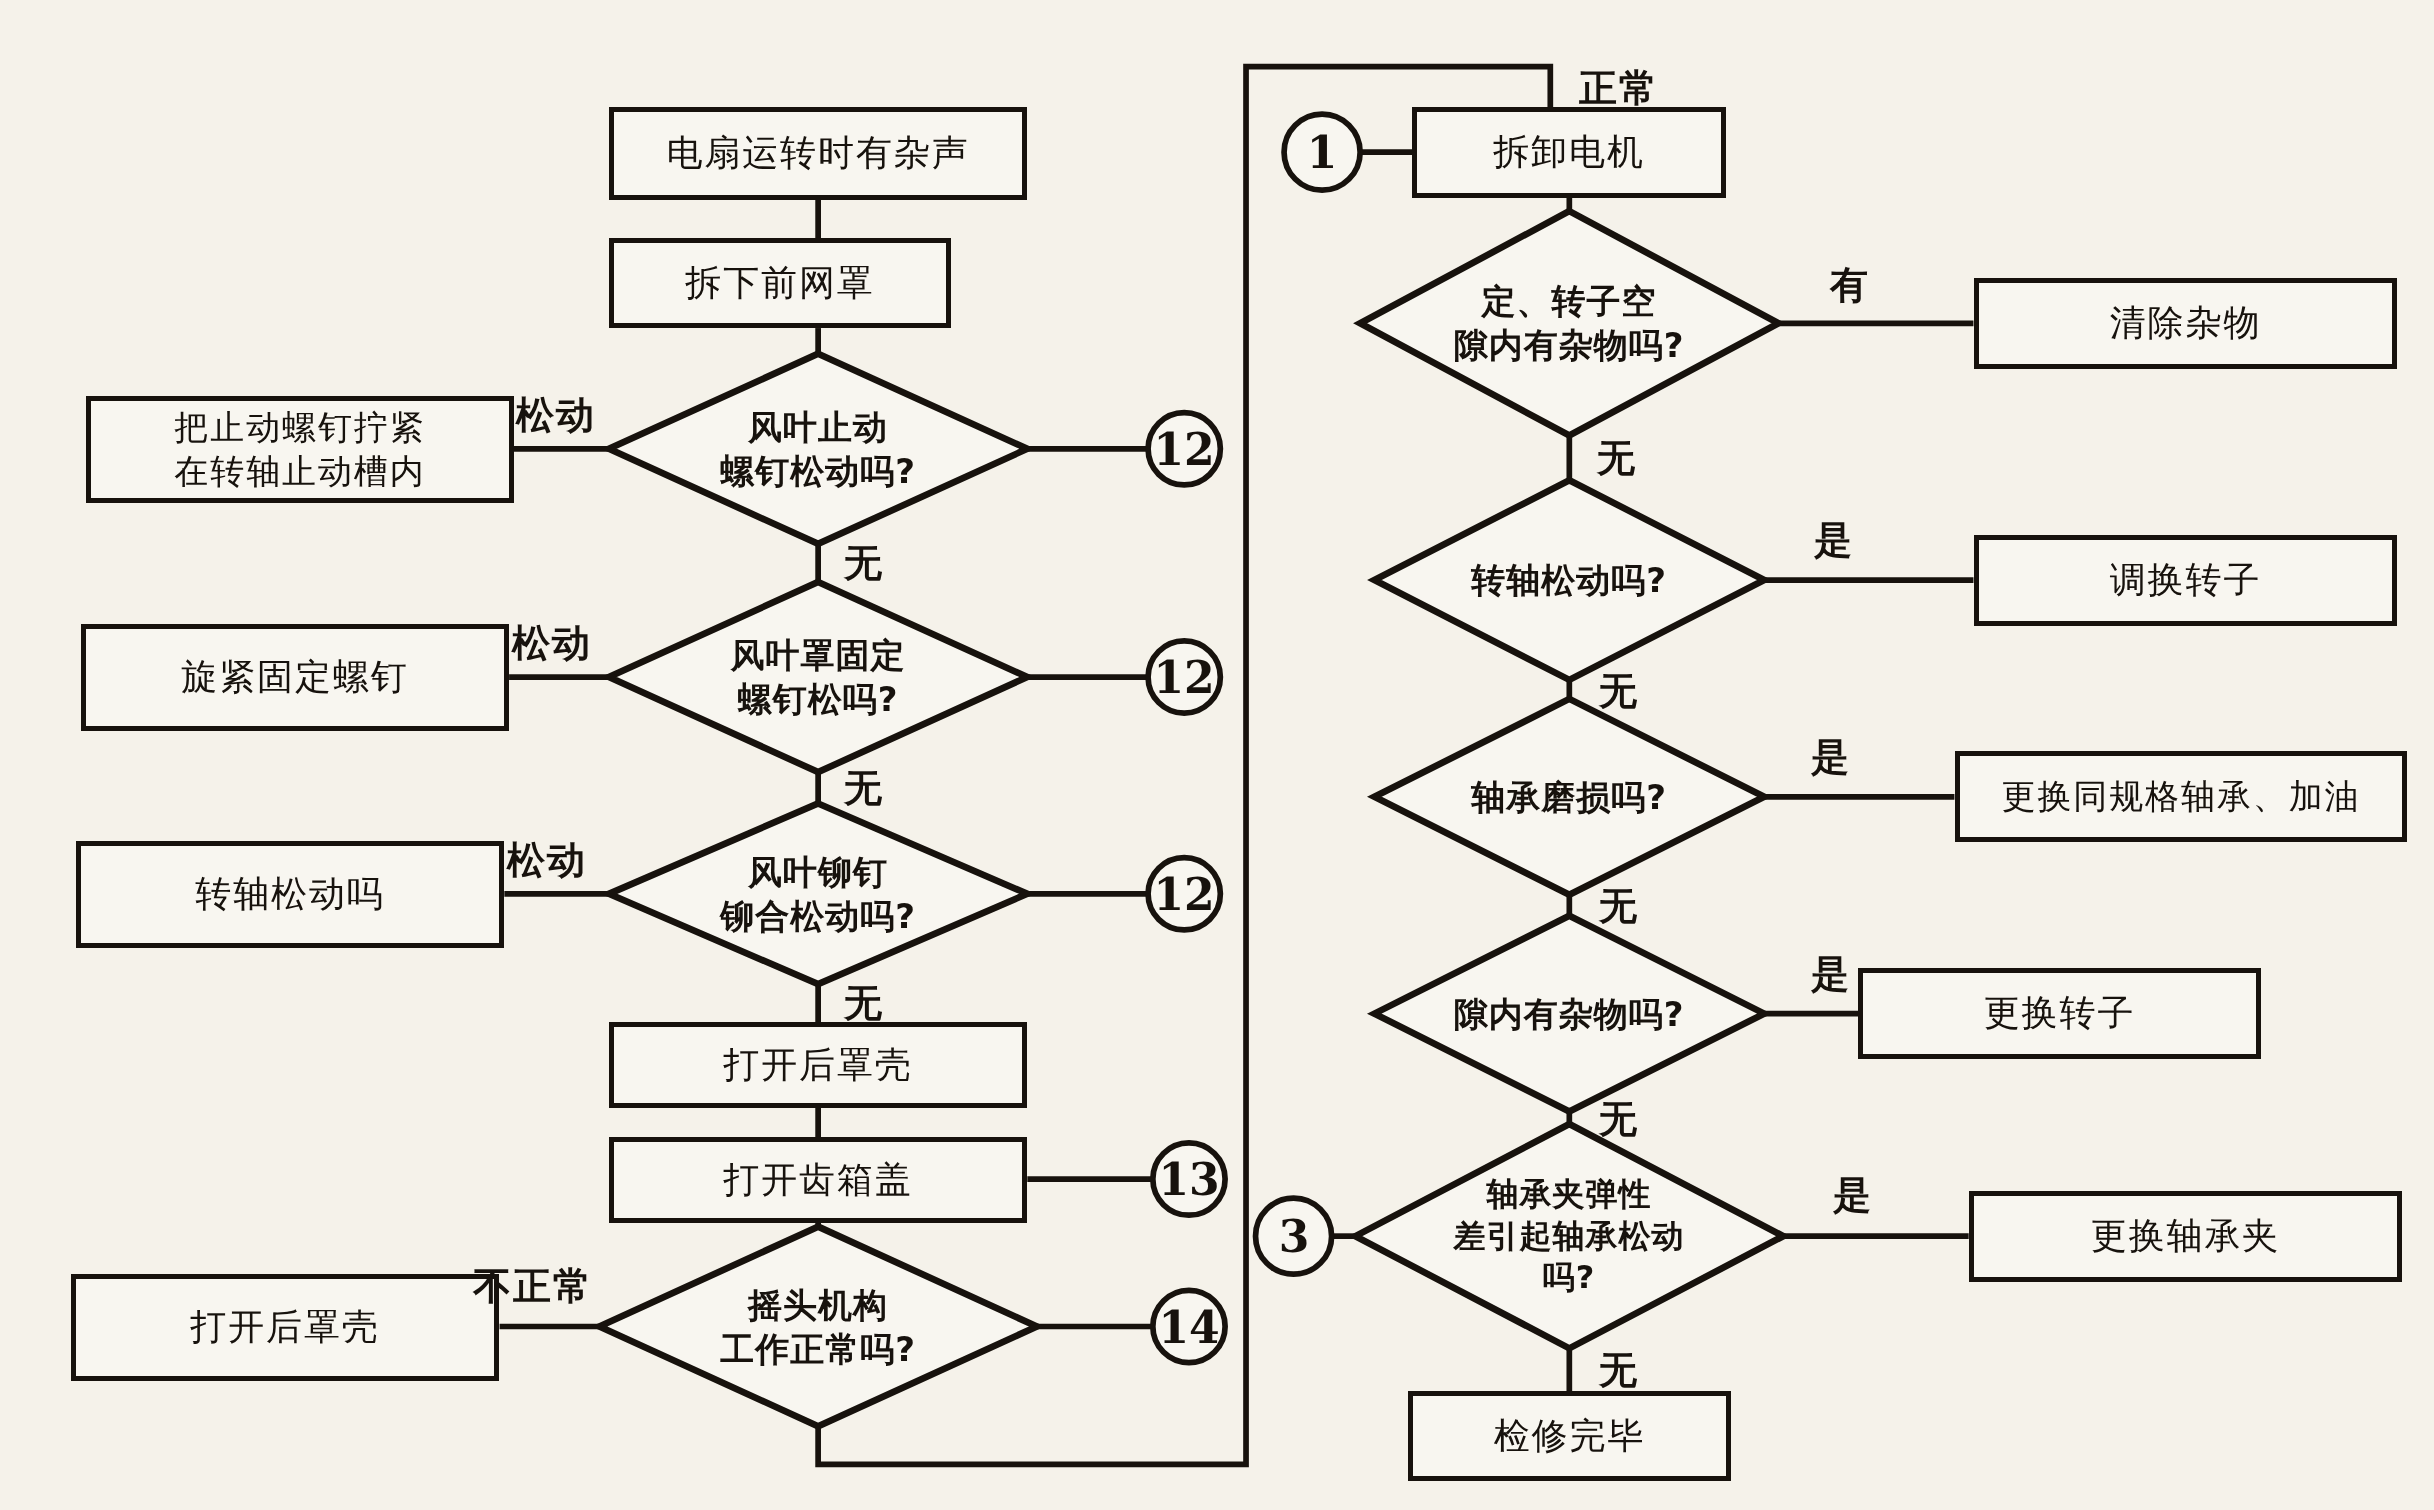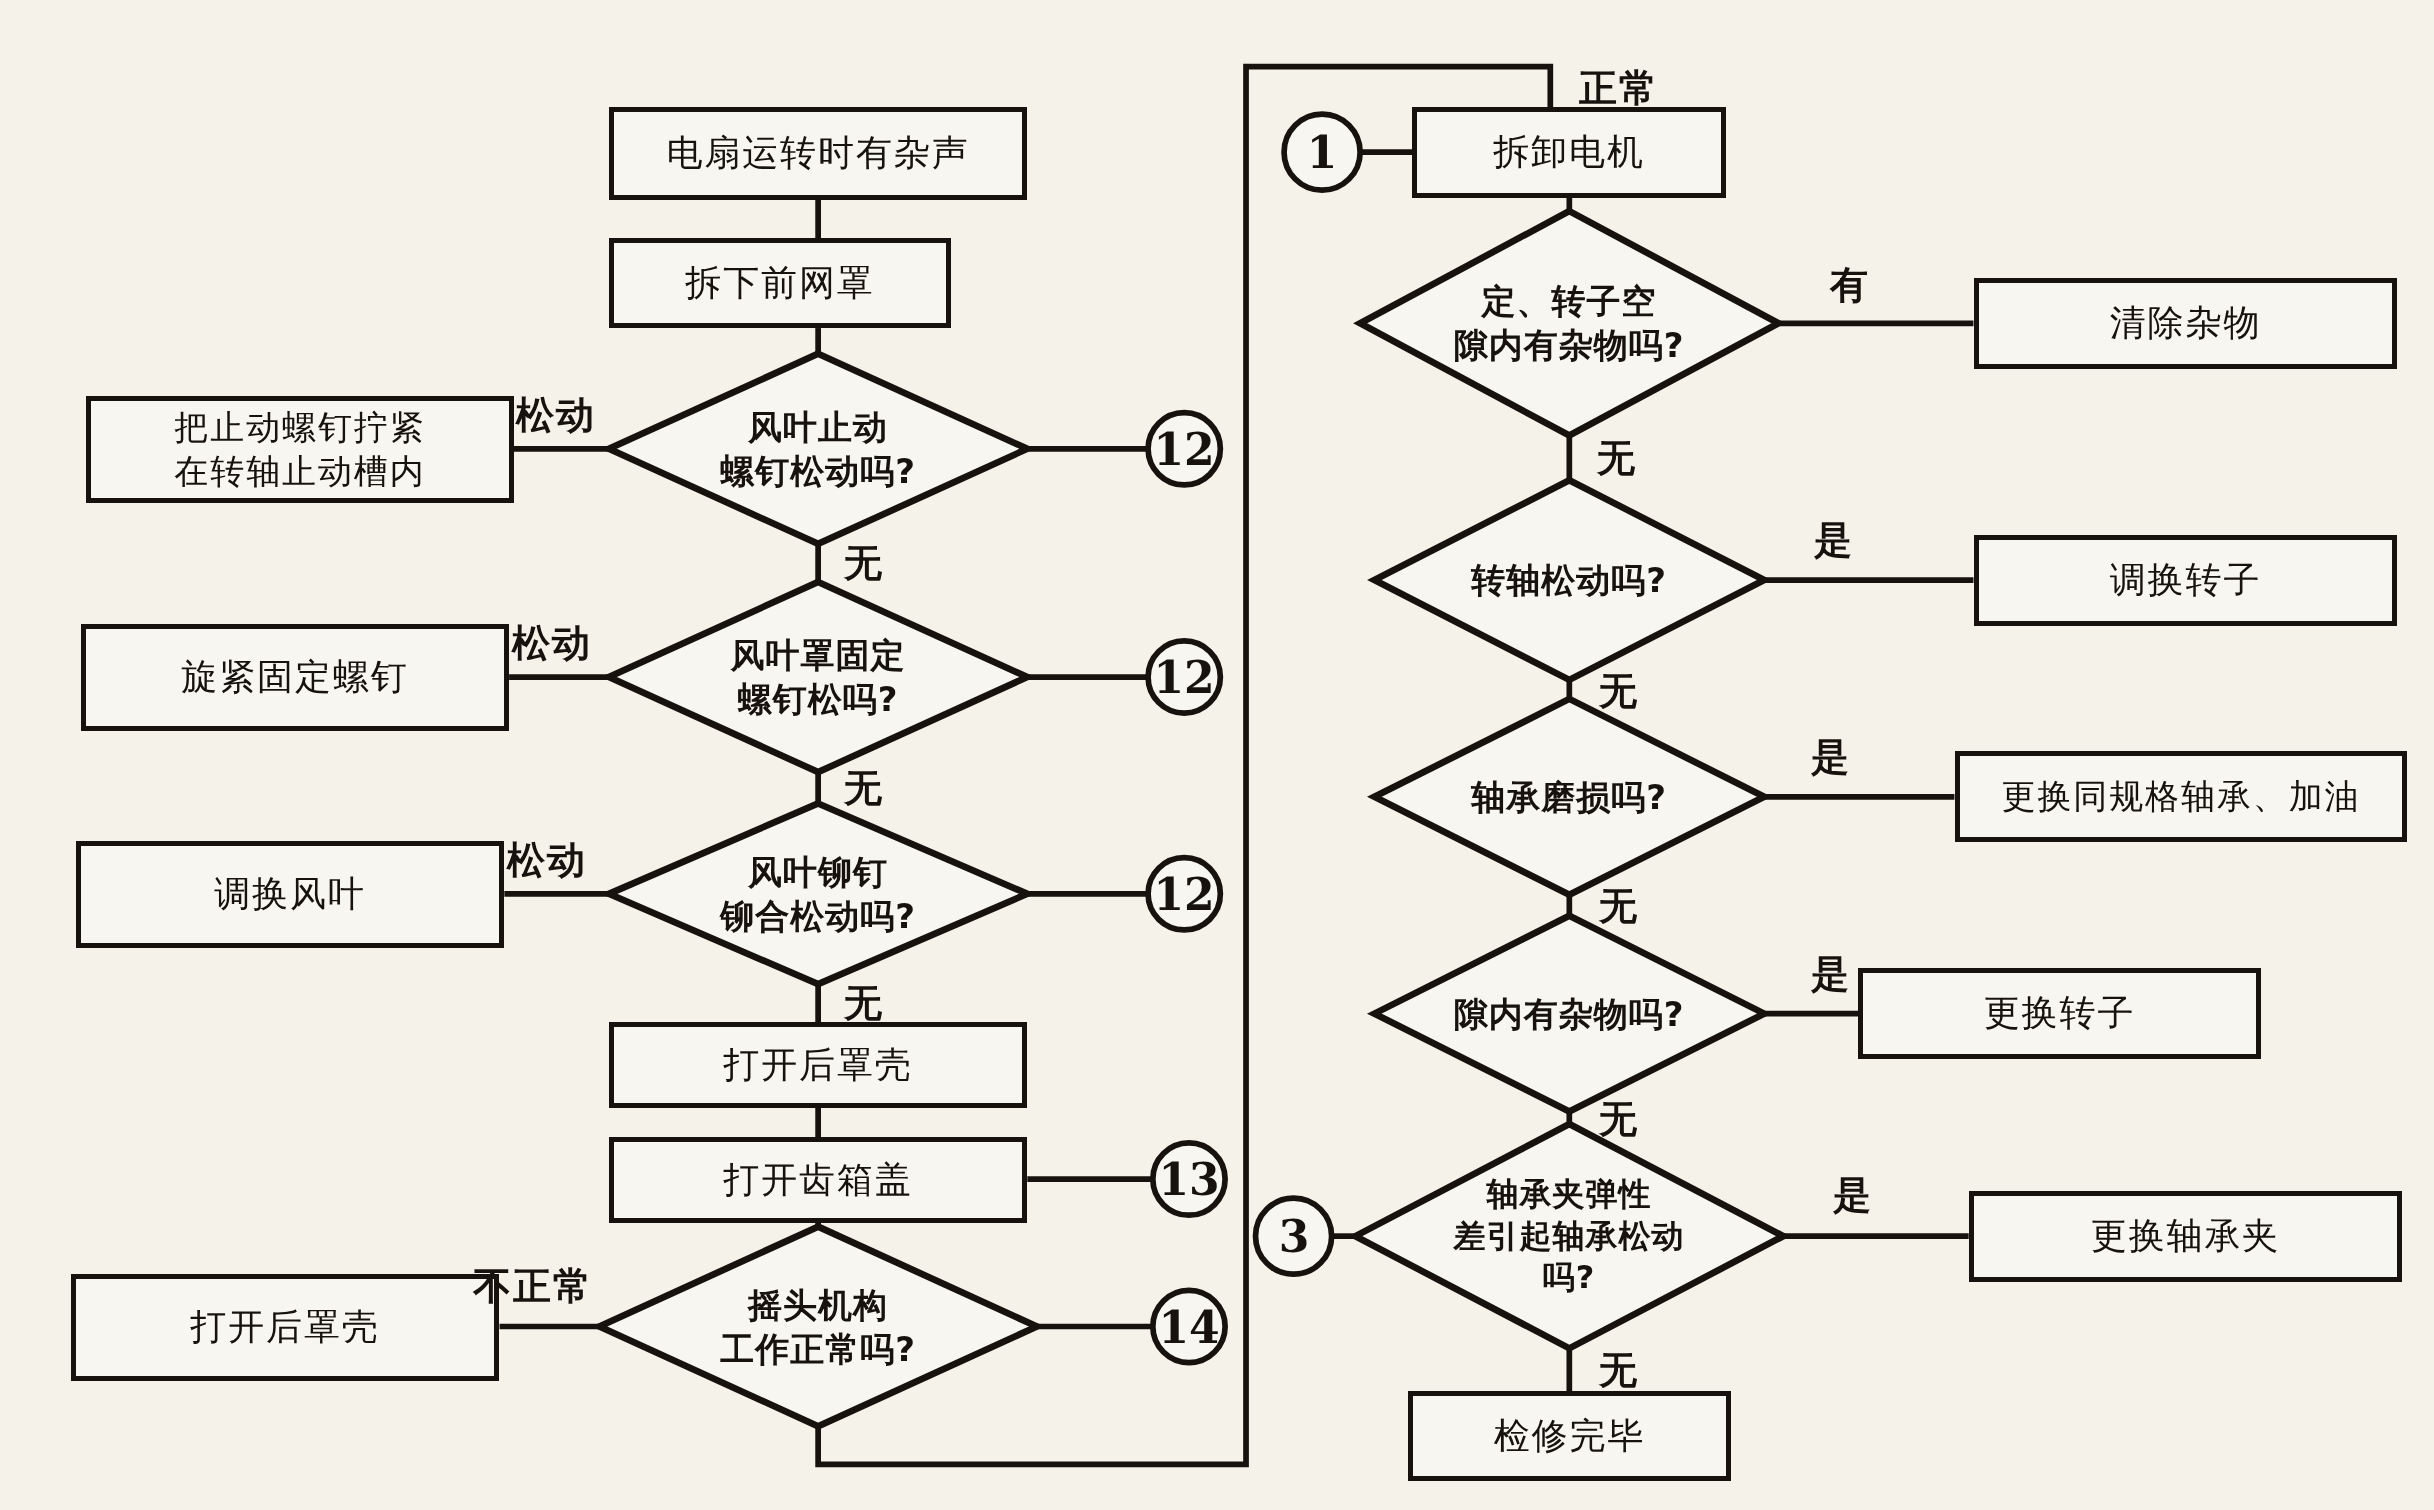--- a/index.html
+++ b/index.html
@@ -115,21 +115,21 @@
   </svg>
 
   <div class="box" style="left:609px;top:107px;width:418px;height:93px">电扇运转时有杂声</div>
   <div class="box" style="left:609px;top:238px;width:342px;height:90px">拆下前网罩</div>
   <div class="box" style="left:609px;top:1022px;width:418px;height:86px">打开后罩壳</div>
   <div class="box" style="left:609px;top:1137px;width:418px;height:86px">打开齿箱盖</div>
 
   <div class="box" style="left:86px;top:396px;width:428px;height:107px;font-size:34px">把止动螺钉拧紧
 在转轴止动槽内</div>
   <div class="box" style="left:81px;top:624px;width:428px;height:107px">旋紧固定螺钉</div>
-  <div class="box" style="left:76px;top:841px;width:428px;height:107px">调换风叶</div>
+  <div class="box" style="left:76px;top:841px;width:428px;height:107px">转轴松动吗</div>
   <div class="box" style="left:71px;top:1274px;width:428px;height:107px">打开后罩壳</div>
 
   <div class="box" style="left:1412px;top:107px;width:314px;height:91px">拆卸电机</div>
   <div class="box" style="left:1974px;top:278px;width:423px;height:91px">清除杂物</div>
   <div class="box" style="left:1974px;top:535px;width:423px;height:91px">调换转子</div>
   <div class="box" style="left:1955px;top:751px;width:452px;height:91px;font-size:34px">更换同规格轴承、加油</div>
   <div class="box" style="left:1858px;top:968px;width:403px;height:91px">更换转子</div>
   <div class="box" style="left:1969px;top:1191px;width:433px;height:91px">更换轴承夹</div>
   <div class="box" style="left:1408px;top:1391px;width:323px;height:90px">检修完毕</div>
 

